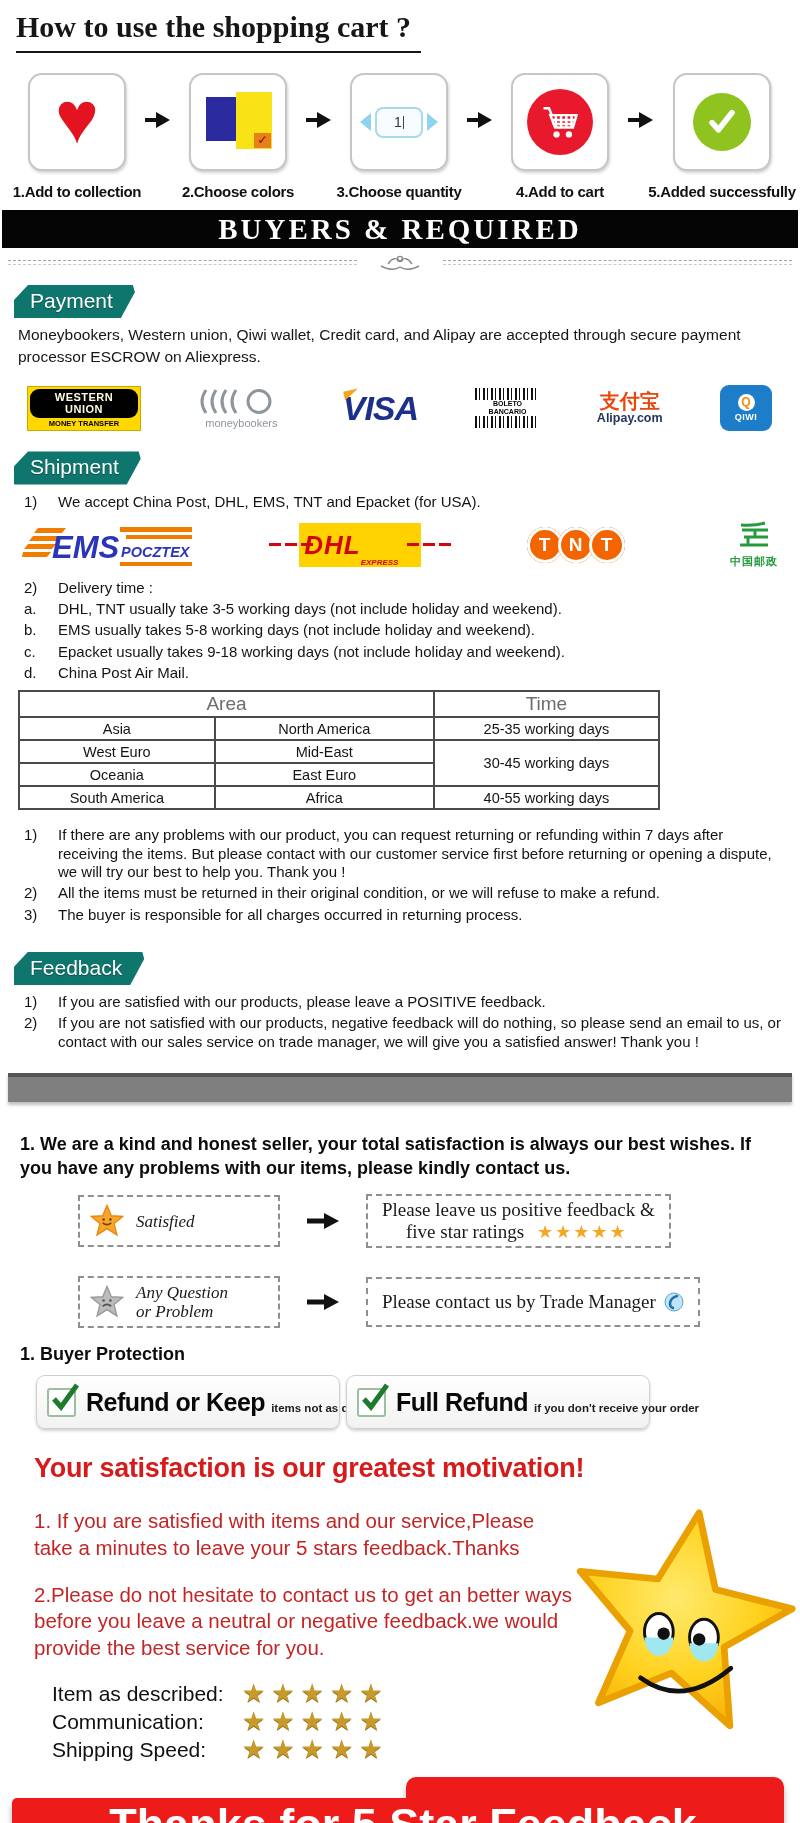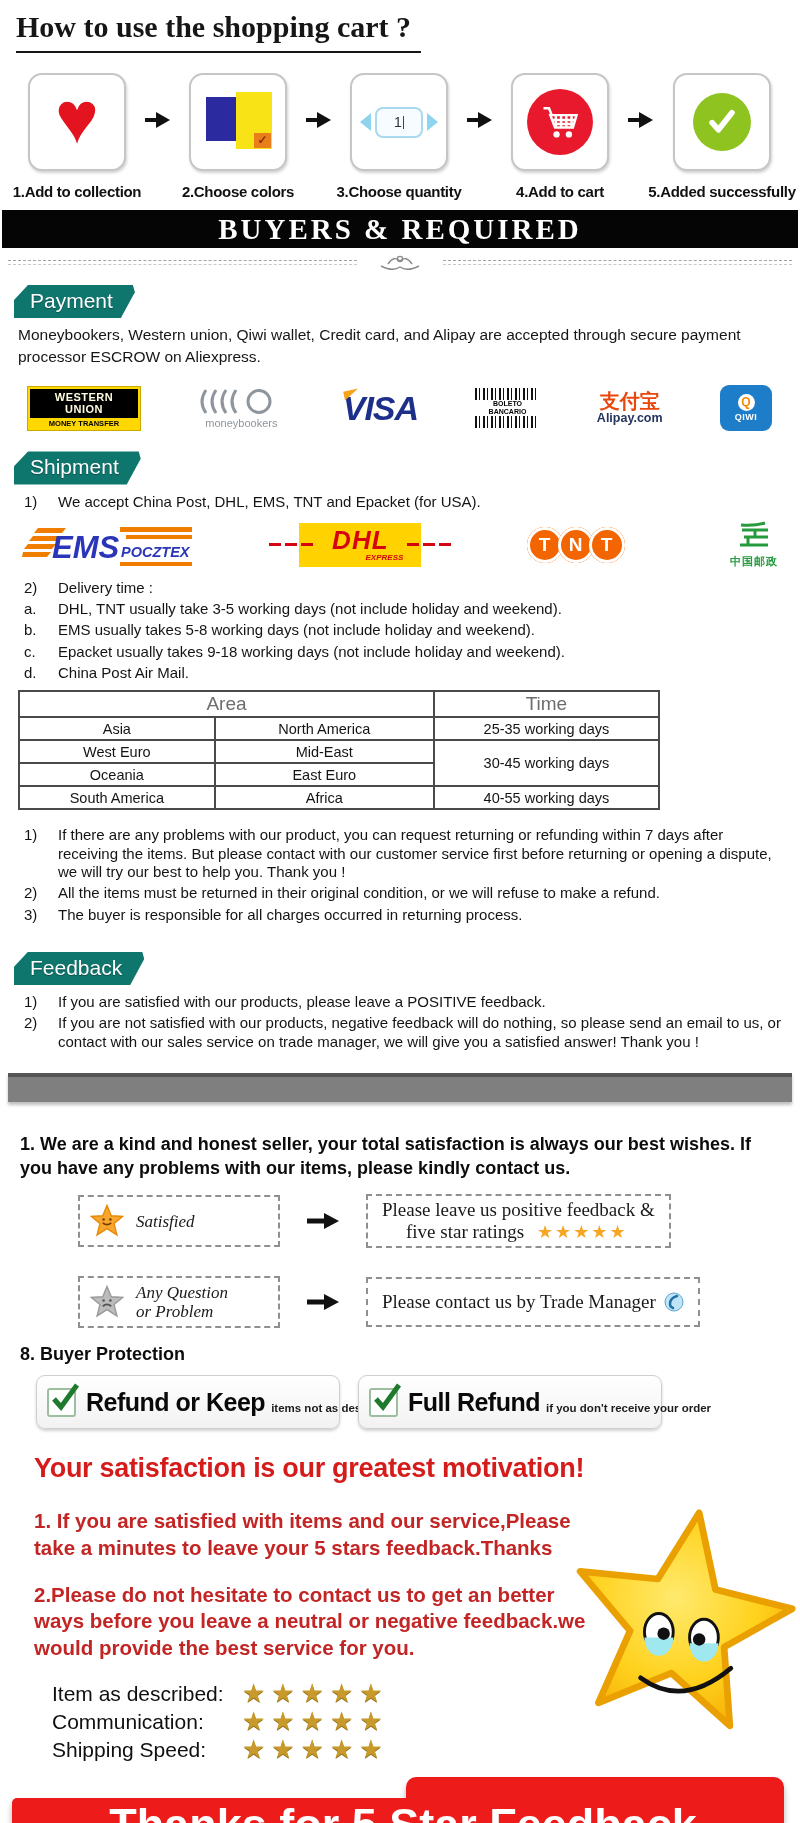--- a/index.html
+++ b/index.html
@@ -38,42 +38,42 @@
   .tag{display:inline-block;margin-left:14px;background:#0f766e;color:#fff;font-size:21px;line-height:1.1;
        padding:4px 22px 6px 16px;text-shadow:0 1px 1px rgba(0,0,0,.35);
        clip-path:polygon(0 45%,14px 0,calc(100% - 2px) 0,100% 22%,calc(100% - 14px) 100%,0 100%);}
   .body-text{margin:6px 20px 0 18px;font-size:15.5px;line-height:1.4;color:#161616;}
   .num-item{display:flex;align-items:flex-start;padding:0 18px 0 24px;margin-top:3px;font-size:15px;line-height:1.22;color:#141414;}
   .num-item .num{flex:0 0 34px;}
   .num-item .txt{flex:1;}
   
   .logo-row{display:flex;align-items:center;justify-content:space-between;padding:0 28px;margin-top:16px;height:50px;}
   .wu{background:#ffd800;padding:2px;width:108px;box-shadow:0 0 0 1px #caa900;}
-  .wu-top{background:#000;color:#fffbe0;font-size:11px;font-weight:bold;text-align:center;line-height:1.1;padding:2px 0;letter-spacing:.5px;}
+  .wu-top{background:#000;color:#fffbe0;font-size:11px;font-weight:bold;text-align:center;line-height:1.1;padding:2px 0;letter-spacing:.5px;border-radius:9px;}
   .wu-bot{color:#000;font-size:7.5px;font-weight:bold;text-align:center;padding-top:1px;}
   .mb{text-align:center;color:#8e959d;}
   .mb-label{font-size:11px;margin-top:-2px;}
   .visa{font-size:34px;font-weight:bold;font-style:italic;color:#1c2f8a;letter-spacing:-1px;position:relative;}
   .visa::before{content:"";position:absolute;left:1px;top:1px;width:0;height:0;
        border-bottom:9px solid transparent;border-left:15px solid #f7a21b;transform:rotate(-12deg);}
   .boleto{width:64px;height:40px;position:relative;
        background:repeating-linear-gradient(90deg,#111 0 2px,#fff 2px 4px,#111 4px 5px,#fff 5px 8px);}
   .boleto-band{position:absolute;left:0;right:0;top:12px;background:#fff;font-size:7px;font-weight:bold;
        text-align:center;line-height:1.1;color:#000;}
   .alipay{text-align:center;}
   .alipay-cn{font-size:20px;font-weight:bold;color:#e8470d;line-height:1;}
   .alipay-en{font-size:12.5px;font-weight:bold;color:#25355e;}
   .qiwi{width:52px;height:46px;background:#1e7dc9;border-radius:9px;display:flex;flex-direction:column;
        align-items:center;justify-content:center;}
   .qiwi-q{width:17px;height:17px;border-radius:50%;background:#fff;color:#f28a00;font-size:12px;font-weight:bold;
        text-align:center;line-height:17px;}
   .qiwi-label{color:#fff;font-size:9px;font-weight:bold;margin-top:1px;letter-spacing:.5px;}
   
   .carrier-row{display:flex;align-items:center;justify-content:space-between;padding:0 22px;margin-top:8px;height:52px;}
-  .dhl{width:122px;height:44px;background:#ffd200;display:flex;flex-direction:column;align-items:center;justify-content:center;position:relative;}
+  .dhl{width:122px;height:44px;background:#ffd200;display:flex;align-items:center;justify-content:center;position:relative;}
   .dhl-main{color:#d40511;font-size:26px;font-weight:bold;font-style:italic;letter-spacing:1px;line-height:1;}
   .dhl-sub{color:#d40511;font-size:8px;font-weight:bold;font-style:italic;align-self:flex-end;margin-right:18px;}
   .dhl::before,.dhl::after{content:"";position:absolute;top:20px;width:12px;height:3px;background:#d40511;
        box-shadow:-16px 0 0 #d40511, 16px 0 0 #d40511;}
   .dhl::before{left:-14px;}
   .dhl::after{right:-14px;}
   .tnt{display:flex;}
   .tnt-c{width:36px;height:36px;border-radius:50%;background:#f26500;box-shadow:inset 0 0 0 3px #fff,inset 0 0 0 6px #f26500;
        color:#fff;font-size:19px;font-weight:bold;display:flex;align-items:center;justify-content:center;margin-left:-5px;}
   .tnt-c:first-child{margin-left:0;}
@@ -90,31 +90,31 @@
   
   .seller-intro{margin:30px 24px 0 20px;font-size:18px;font-weight:600;line-height:1.35;color:#0c0c0c;}
   .sat-row{display:flex;align-items:center;margin:14px 0 0 78px;}
   .dash-box{border:2px dashed #8f8f8f;display:flex;align-items:center;padding:4px 10px;background:#fff;}
   .dash-box.left{width:178px;height:40px;gap:12px;}
   .dash-box.right{min-height:40px;font-family:"Liberation Serif",serif;font-size:19px;color:#1a1a1a;padding:3px 14px;}
   .script-label{font-family:"Liberation Serif",serif;font-style:italic;font-size:17px;line-height:1.15;color:#1a1a1a;}
   .arrow2{margin:0 26px;}
   .stars-orange{color:#f6a623;font-size:18px;letter-spacing:2px;margin-left:8px;}
   .prot-title{margin:16px 0 0 20px;font-size:18px;font-weight:600;color:#0c0c0c;}
-  .prot-row{display:flex;gap:18px;margin:10px 0 0 36px;}
+  .prot-row{display:flex;gap:6px;margin:10px 0 0 36px;}
   .prot-box{width:282px;height:52px;border:1px solid #cfcfcf;border-radius:9px;background:linear-gradient(#ffffff,#f2f2f2);
        box-shadow:0 2px 3px rgba(0,0,0,.18);display:flex;align-items:center;padding:0 10px;}
   .pcheck{position:relative;width:25px;height:25px;border:2px solid #9dbfa0;background:#fff;border-radius:3px;flex:0 0 auto;}
   .pcheck svg{position:absolute;left:1px;top:-9px;}
   .prot-main{font-size:25px;font-weight:bold;letter-spacing:-.5px;margin-left:10px;color:#090909;white-space:nowrap;}
   .prot-sub{font-size:11.5px;font-weight:bold;color:#1c1c1c;margin:12px 0 0 6px;white-space:nowrap;}
   
   .motivation{position:relative;}
   .mot-heading{margin:24px 0 0 34px;font-size:27px;font-weight:bold;color:#d61b1b;letter-spacing:-.3px;}
-  .mot-p{margin:24px 0 0 34px;width:540px;font-size:20.5px;line-height:1.3;color:#c32525;font-weight:700;}
+  .mot-p{margin:24px 0 0 34px;width:540px;font-size:20.5px;line-height:1.3;color:#c32525;font-weight:400;}
   .mot-p.second{margin-top:20px;width:560px;}
   .star-mascot{position:absolute;top:36px;right:2px;}
   .ratings{margin:18px 0 0 52px;}
   .rating-row{display:flex;align-items:center;height:28px;}
   .rating-label{width:190px;font-size:21px;color:#101010;}
   .stars-gold{font-size:26px;color:#c8992b;letter-spacing:6px;text-shadow:0 1px 0 #8a6a12;}
   .ribbon-wrap{margin:8px 0 0 8px;filter:drop-shadow(0 5px 3px rgba(0,0,0,.3));}
 </style>
 </head>
 <body>
@@ -430,21 +430,21 @@
       </svg>
     <div class="dash-box right">
       <span>Please contact us by Trade Manager</span>
       <svg width="20" height="20" viewBox="0 0 20 20" style="margin-left:8px;">
         <circle cx="10" cy="10" r="9" fill="#bfe4f7" stroke="#5da4cc" stroke-width="1"></circle>
         <path d="M13 4 q-7 2 -7 8 q0 3 3 4" fill="none" stroke="#1d6fa8" stroke-width="2.4" stroke-linecap="round"></path>
       </svg>
     </div>
   </div>
 
-  <p class="prot-title">8. Buyer Protection</p>
+  <p class="prot-title">1. Buyer Protection</p>
 
   <div class="prot-row">
     <div class="prot-box">
       <div class="pcheck">
         <svg width="30" height="30" viewBox="0 0 30 30" fill="none" stroke="#1e7a2d" stroke-width="5">
             <path d="M4 18 l7 8 L27 4"></path>
           </svg>
       </div>
       <span class="prot-main">Refund or Keep</span>
       <span class="prot-sub">items not as described</span>

